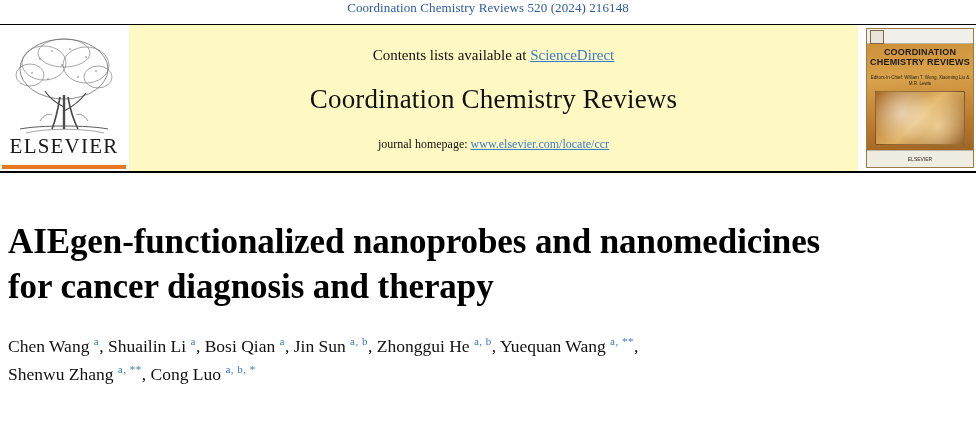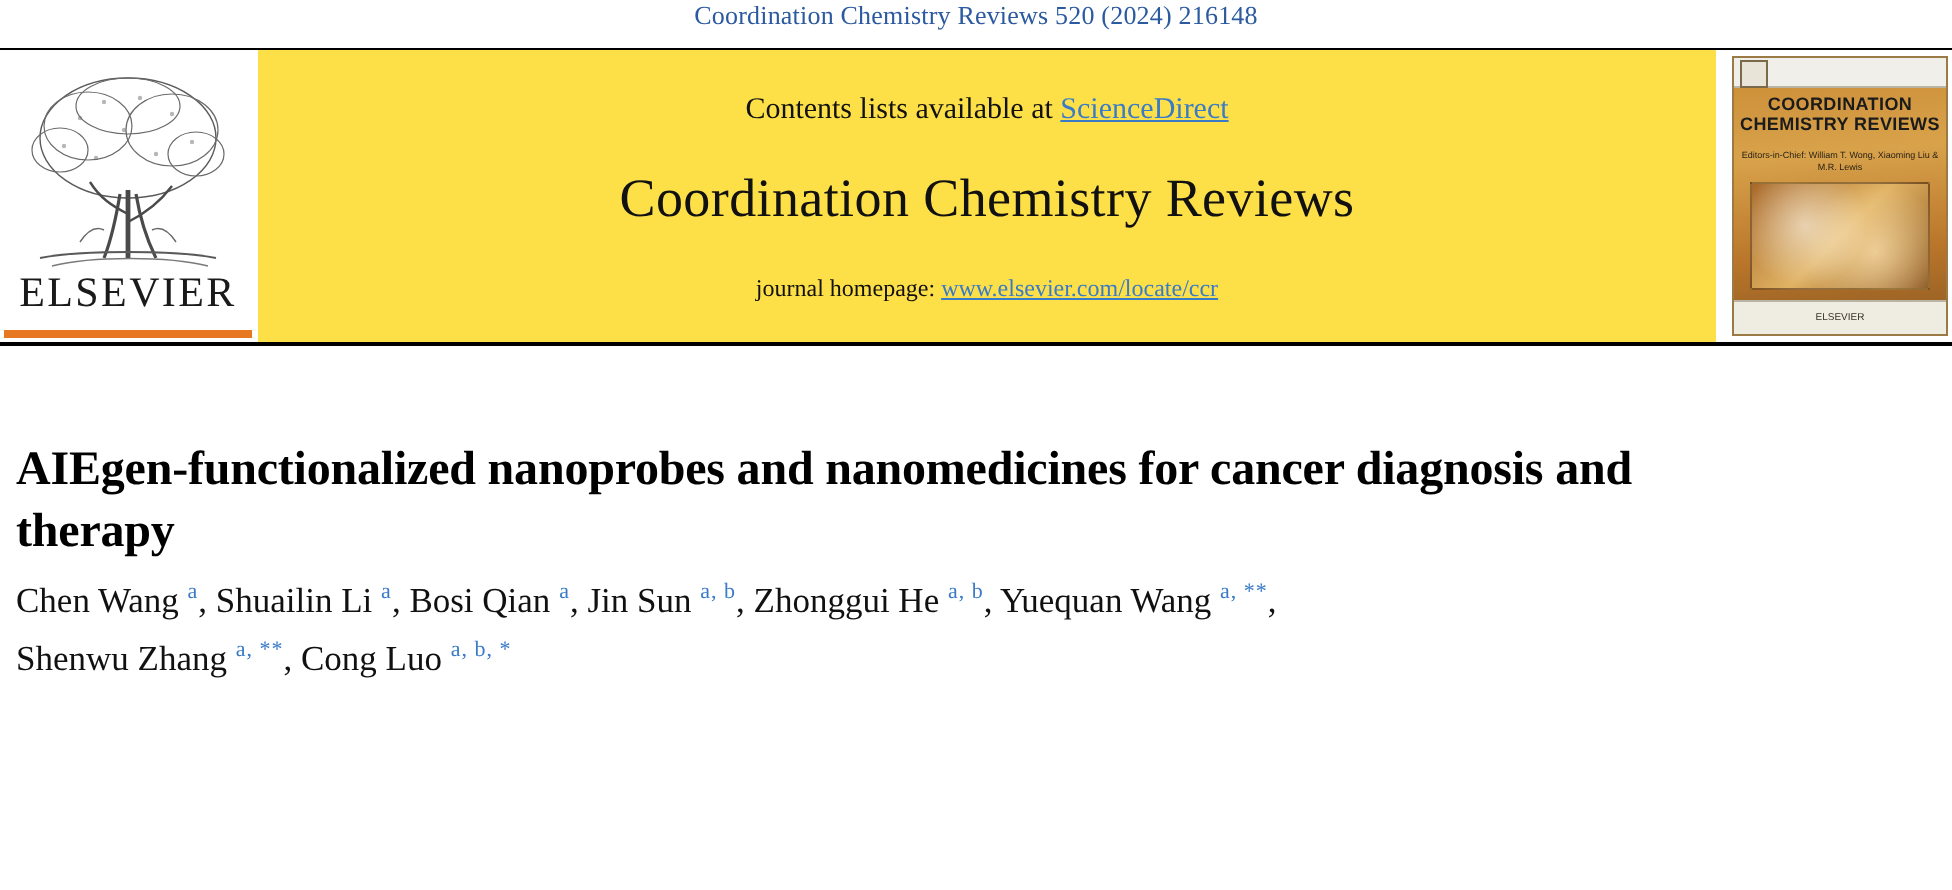--- a/index.html
+++ b/index.html
@@ -63,21 +63,21 @@
     padding-bottom: 6px;
     border-bottom: 4px solid #e87722;
     width: 124px;
     text-align: center;
     box-sizing: border-box;
     margin-bottom: 2px;
   }
 
   .journal-center {
     flex: 1 1 auto;
-    background: #fde047;
+    background: #fef9c3;
     display: flex;
     flex-direction: column;
     justify-content: center;
     align-items: center;
     padding: 0 10px;
     box-sizing: border-box;
   }
   .contents-line {
     font-size: 15px;
     color: #111;
@@ -178,29 +178,29 @@
     text-align: center;
     line-height: 16px;
   }
 
   
   .article {
     padding: 0 12px 0 8px;
   }
   .article-title {
     font-family: "Liberation Serif", serif;
-    font-size: 24px;
+    font-size: 35px;
     line-height: 1.28;
     color: #000;
     margin: 47px 0 0 0;
     letter-spacing: -0.1px;
     max-width: 860px;
   }
   .authors {
-    margin-top: 5px;
+    margin-top: 22px;
     font-family: "Liberation Serif", serif;
     font-size: 17.5px;
     line-height: 1.62;
     color: #111;
     max-width: 860px;
   }
   .authors sup {
     font-size: 11px;
     color: #3a7bc8;
     vertical-align: super;

